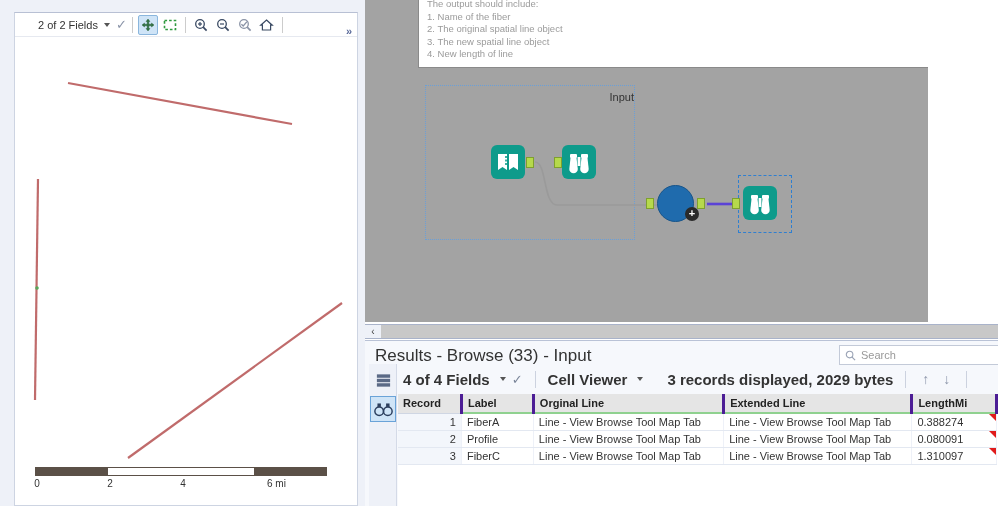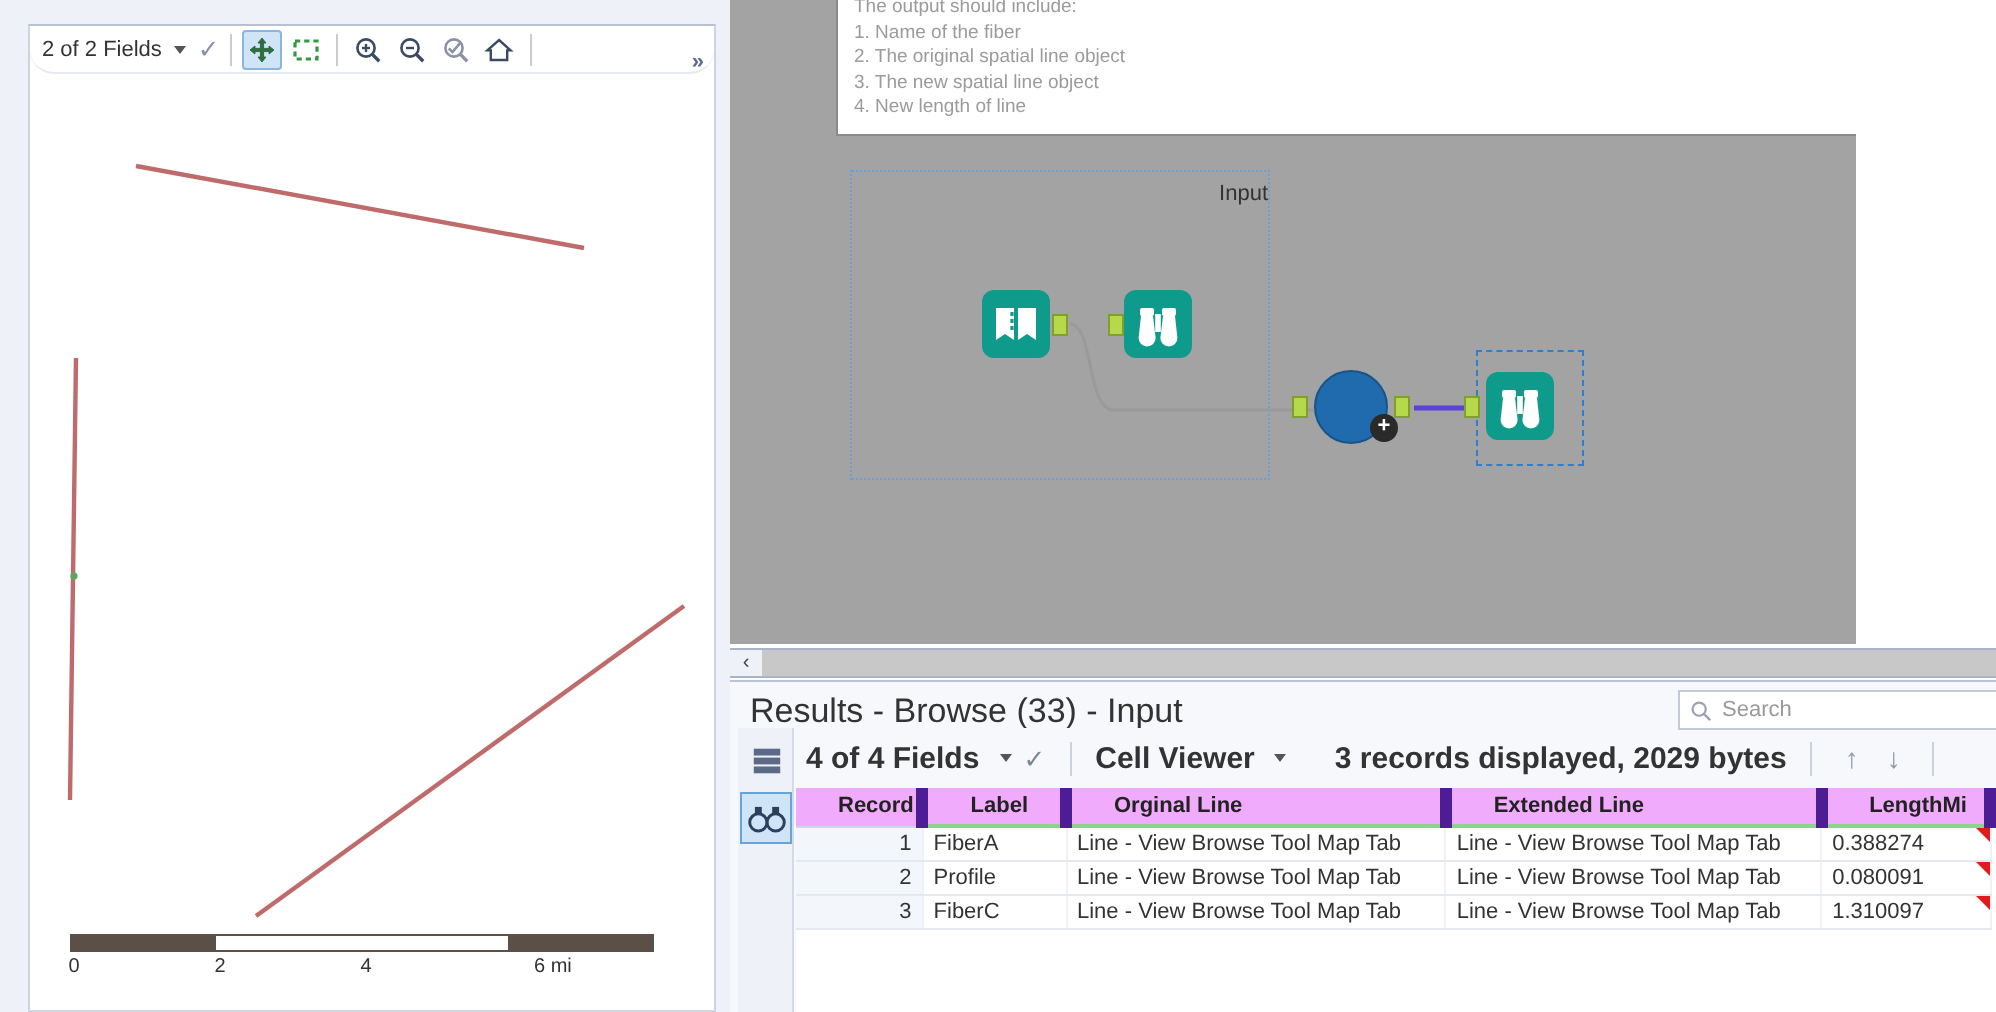--- a/index.html
+++ b/index.html
@@ -29,22 +29,22 @@
   .tab.active { background: #ffffff; color: #222; border-color: #b8c0d4; z-index:2;}
   #tab-map { left: 16px; width: 42px; }
   #tab-profile { left: 50px; width: 48px; }
 
   #map-card {
     position: absolute; left: 14px; top: 12px; width: 344px; height: 494px;
     background: #ffffff; border: 1px solid #cdd4e2; border-top: 1px solid #b8c0d4;
   }
   #map-toolbar {
     position: absolute; left: 0; top: 0; width: 100%; height: 24px;
-    display: flex; align-items: center; gap: 2px; padding-left: 6px;
-    background: #ffffff; border-bottom: 1px solid #e6e9f0; border-radius: 12px;
+    display: flex; align-items: center; gap: 2px; padding-left: 23px;
+    background: #ffffff; border-bottom: 1px solid #e6e9f0;
   }
   #map-fields-label { font-size: 11px; color: #333; white-space: nowrap; }
   .caret-dn {
     width: 0; height: 0; margin-left: 4px;
     border-left: 3.5px solid transparent; border-right: 3.5px solid transparent;
     border-top: 4px solid #555;
   }
   .tb-btn {
     width: 20px; height: 20px; display: flex; align-items: center;
     justify-content: center; border: 1px solid transparent; border-radius: 2px;
@@ -157,23 +157,23 @@
     align-items: center; justify-content: center; border: 1px solid transparent;
   }
   .vtab.sel { background: #cfe4f7; border-color: #6aa3d8; }
 
   #grid {
     position: absolute; left: 33px; top: 53px; width: 600px; height: 113px;
     background: #ffffff; overflow: hidden;
   }
   table.datagrid { border-collapse: collapse; width: 100%; table-layout: fixed; }
   table.datagrid th {
-    background: #f0abfc; border-bottom: 2px solid #8fd18f;
-    border-right: 6px solid #4c1d95; font-size: 11px; color: #222;
-    text-align: left; padding: 3px 21px; height: 17px; font-weight: bold;
+    background: #e5e5e5; border-bottom: 2px solid #8fd18f;
+    border-right: 3px solid #4c1d95; font-size: 11px; color: #222;
+    text-align: left; padding: 3px 5px; height: 17px; font-weight: bold;
   }
   table.datagrid th.num { text-align: left; border-bottom: 1px solid #cfd6e3;}
   table.datagrid td {
     border-bottom: 1px solid #e3e8f1; border-right: 1px solid #eef1f8;
     font-size: 11px; padding: 2px 5px; height: 16px; color: #333;
     white-space: nowrap; overflow: hidden; position: relative;
   }
   td.record-cell { text-align: right; background: #f3f6fb; color: #333; }
   td.green { color: #1f9a3f; }
   td.flagged::after {

